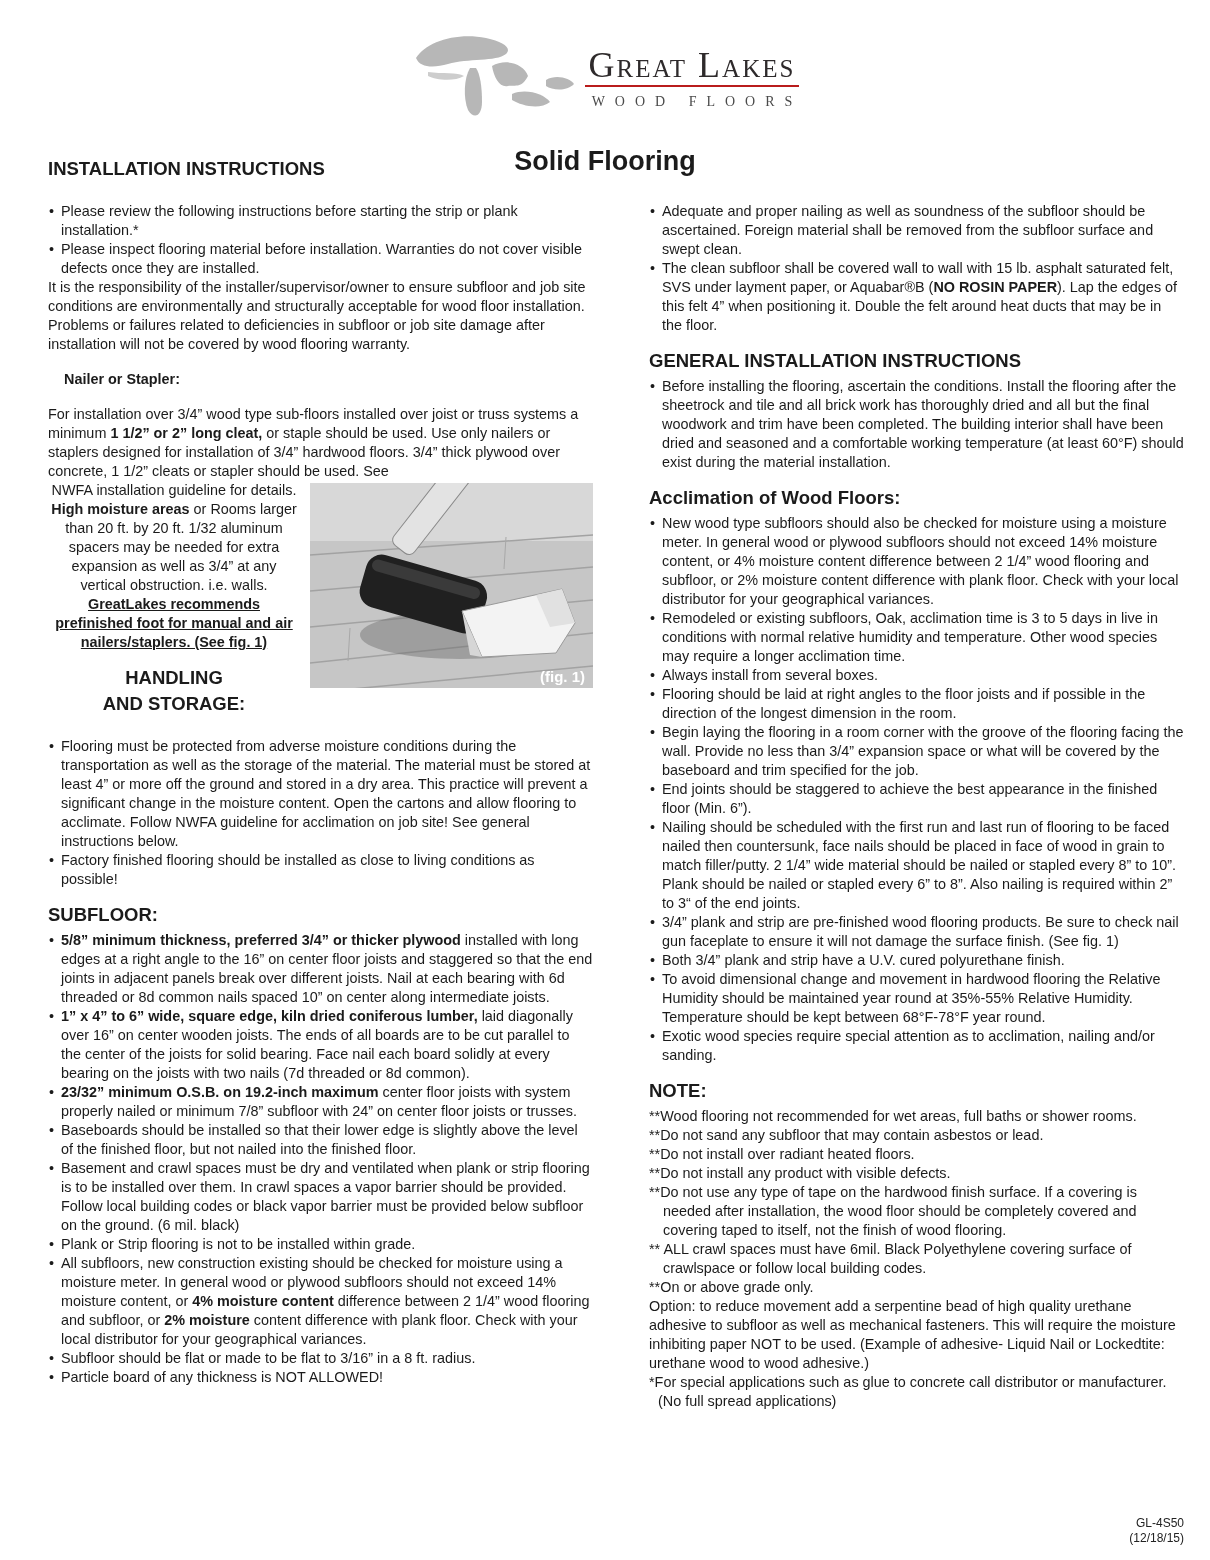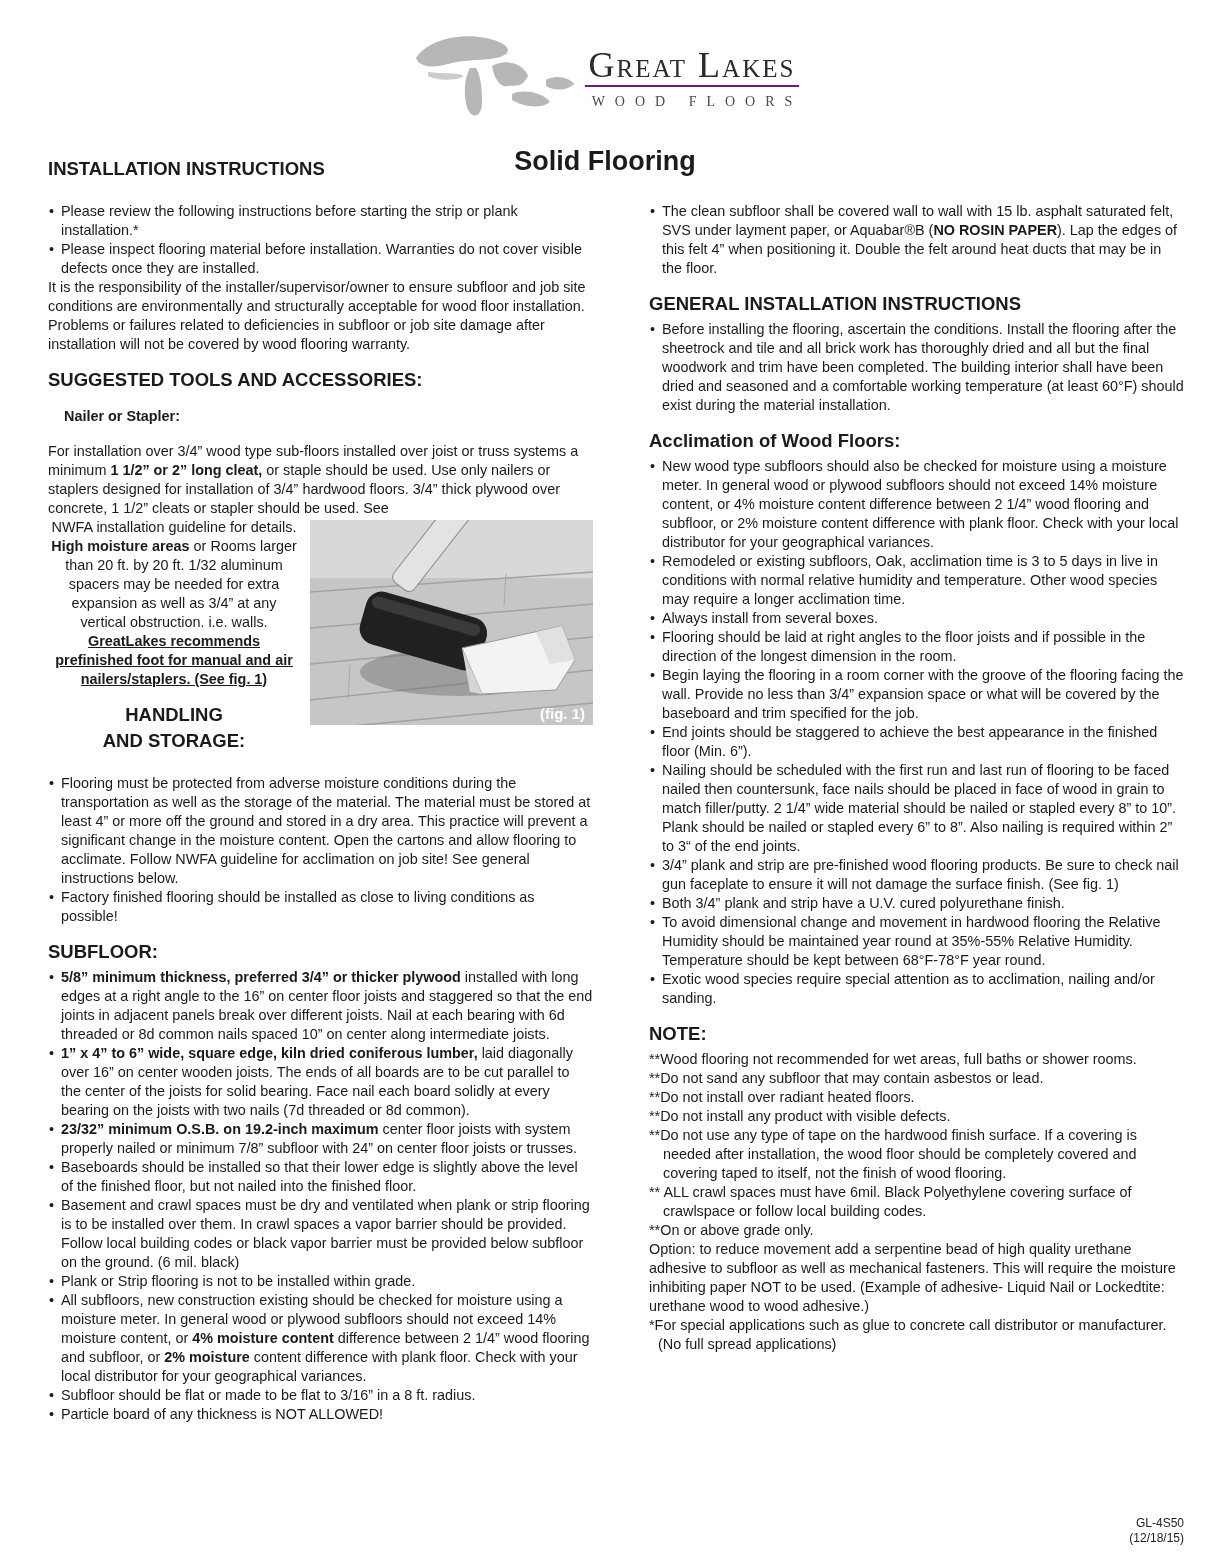--- a/index.html
+++ b/index.html
@@ -10,21 +10,21 @@
   }
   .b { font-weight:bold; }
   .u { text-decoration:underline; }
 
   
   .logo-block { display:flex; justify-content:center; align-items:center; padding-top:28px; gap:4px; height:100px; }
   .logo-text { display:flex; flex-direction:column; align-items:center; }
   .logo-title {
     font-family:"Liberation Serif", serif; font-variant:small-caps;
     font-size:36px; line-height:38px; letter-spacing:2px; color:#2e2a2b;
-    border-bottom:2px solid #701a75; padding:0 4px 1px 4px;
+    border-bottom:2px solid #b91c1c; padding:0 4px 1px 4px;
   }
   .logo-sub {
     font-family:"Liberation Serif", serif; font-size:14px; letter-spacing:10px;
     color:#4a4a4a; margin-top:5px; padding-left:10px;
   }
 
   
   .title-row { position:relative; margin-top:18px; height:44px; }
   .left-heading { position:absolute; left:48px; top:12px; margin:0; font-size:18.5px; line-height:22px; font-weight:bold; }
   .doc-title { position:absolute; left:0; right:0; top:0; margin:0; text-align:center; font-size:27px; line-height:30px; font-weight:bold; }
@@ -99,21 +99,20 @@
 
       <div class="list">
 
           <div class="bullet"><span><span>Please review the following instructions before starting the strip or plank installation.*</span></span></div>
 
           <div class="bullet"><span><span>Please inspect flooring material before installation. Warranties do not cover visible defects once they are installed.</span></span></div>
         </div>
 
       <p class="para">It is the responsibility of the installer/supervisor/owner to ensure subfloor and job site conditions are environmentally and structurally acceptable for wood floor installation. Problems or failures related to deficiencies in subfloor or job site damage after installation will not be covered by wood flooring warranty.</p>
 
-      <h2 class="section">SUGGESTED TOOLS AND ACCESSORIES:</h2>
       <h3 class="sub">Nailer or Stapler:</h3>
       <p class="para"><span>For installation over 3/4” wood type sub-floors installed over joist or truss systems a minimum </span><span class="b">1 1/2” or 2” long cleat,</span><span> or staple should be used. Use only nailers or staplers designed for installation of 3/4” hardwood floors. 3/4” thick plywood over concrete, 1 1/2” cleats or stapler should be used. See</span></p>
 
       <div class="tools-row">
         <div class="narrow">
           <p class="para"><span>NWFA installation guideline for details. </span><span class="b">High moisture areas</span><span> or Rooms larger than 20 ft. by 20 ft. 1/32 aluminum spacers may be needed for extra expansion as well as 3/4” at any vertical obstruction. i.e. walls. </span><span class="b u">GreatLakes recommends prefinished foot for manual and air nailers/staplers. (See fig. 1)</span></p>
           <h2 class="handling-h"><span>HANDLING</span><br><span>AND STORAGE:</span></h2>
         </div>
         <figure class="figure" style="margin:2px 0 0 auto;">
           <svg width="283" height="205" viewBox="0 0 283 205" aria-hidden="true">
@@ -175,20 +174,21 @@
 
           <div class="bullet"><span><span>Particle board of any thickness is NOT ALLOWED!</span></span></div>
         </div>
 
     </div>
 
     <div class="col-right">
 
       <div class="list">
 
+          <div class="bullet"><span><span>Adequate and proper nailing as well as soundness of the subfloor should be ascertained. Foreign material shall be removed from the subfloor surface and swept clean.</span></span></div>
 
           <div class="bullet"><span><span>The clean subfloor shall be covered wall to wall with 15 lb. asphalt saturated felt, SVS under layment paper, or Aquabar®B (</span><span class="b">NO ROSIN PAPER</span><span>). Lap the edges of this felt 4” when positioning it.  Double the felt around heat ducts that may be in the floor.</span></span></div>
         </div>
 
       <h2 class="section">GENERAL INSTALLATION INSTRUCTIONS</h2>
       <div class="list">
 
           <div class="bullet"><span><span>Before installing the flooring, ascertain the conditions. Install the flooring after the sheetrock and tile and all brick work has thoroughly dried and all but the final woodwork and trim have been completed. The building interior shall have been dried and seasoned and a comfortable working temperature (at least 60°F) should exist during the material installation.</span></span></div>
         </div>
 

